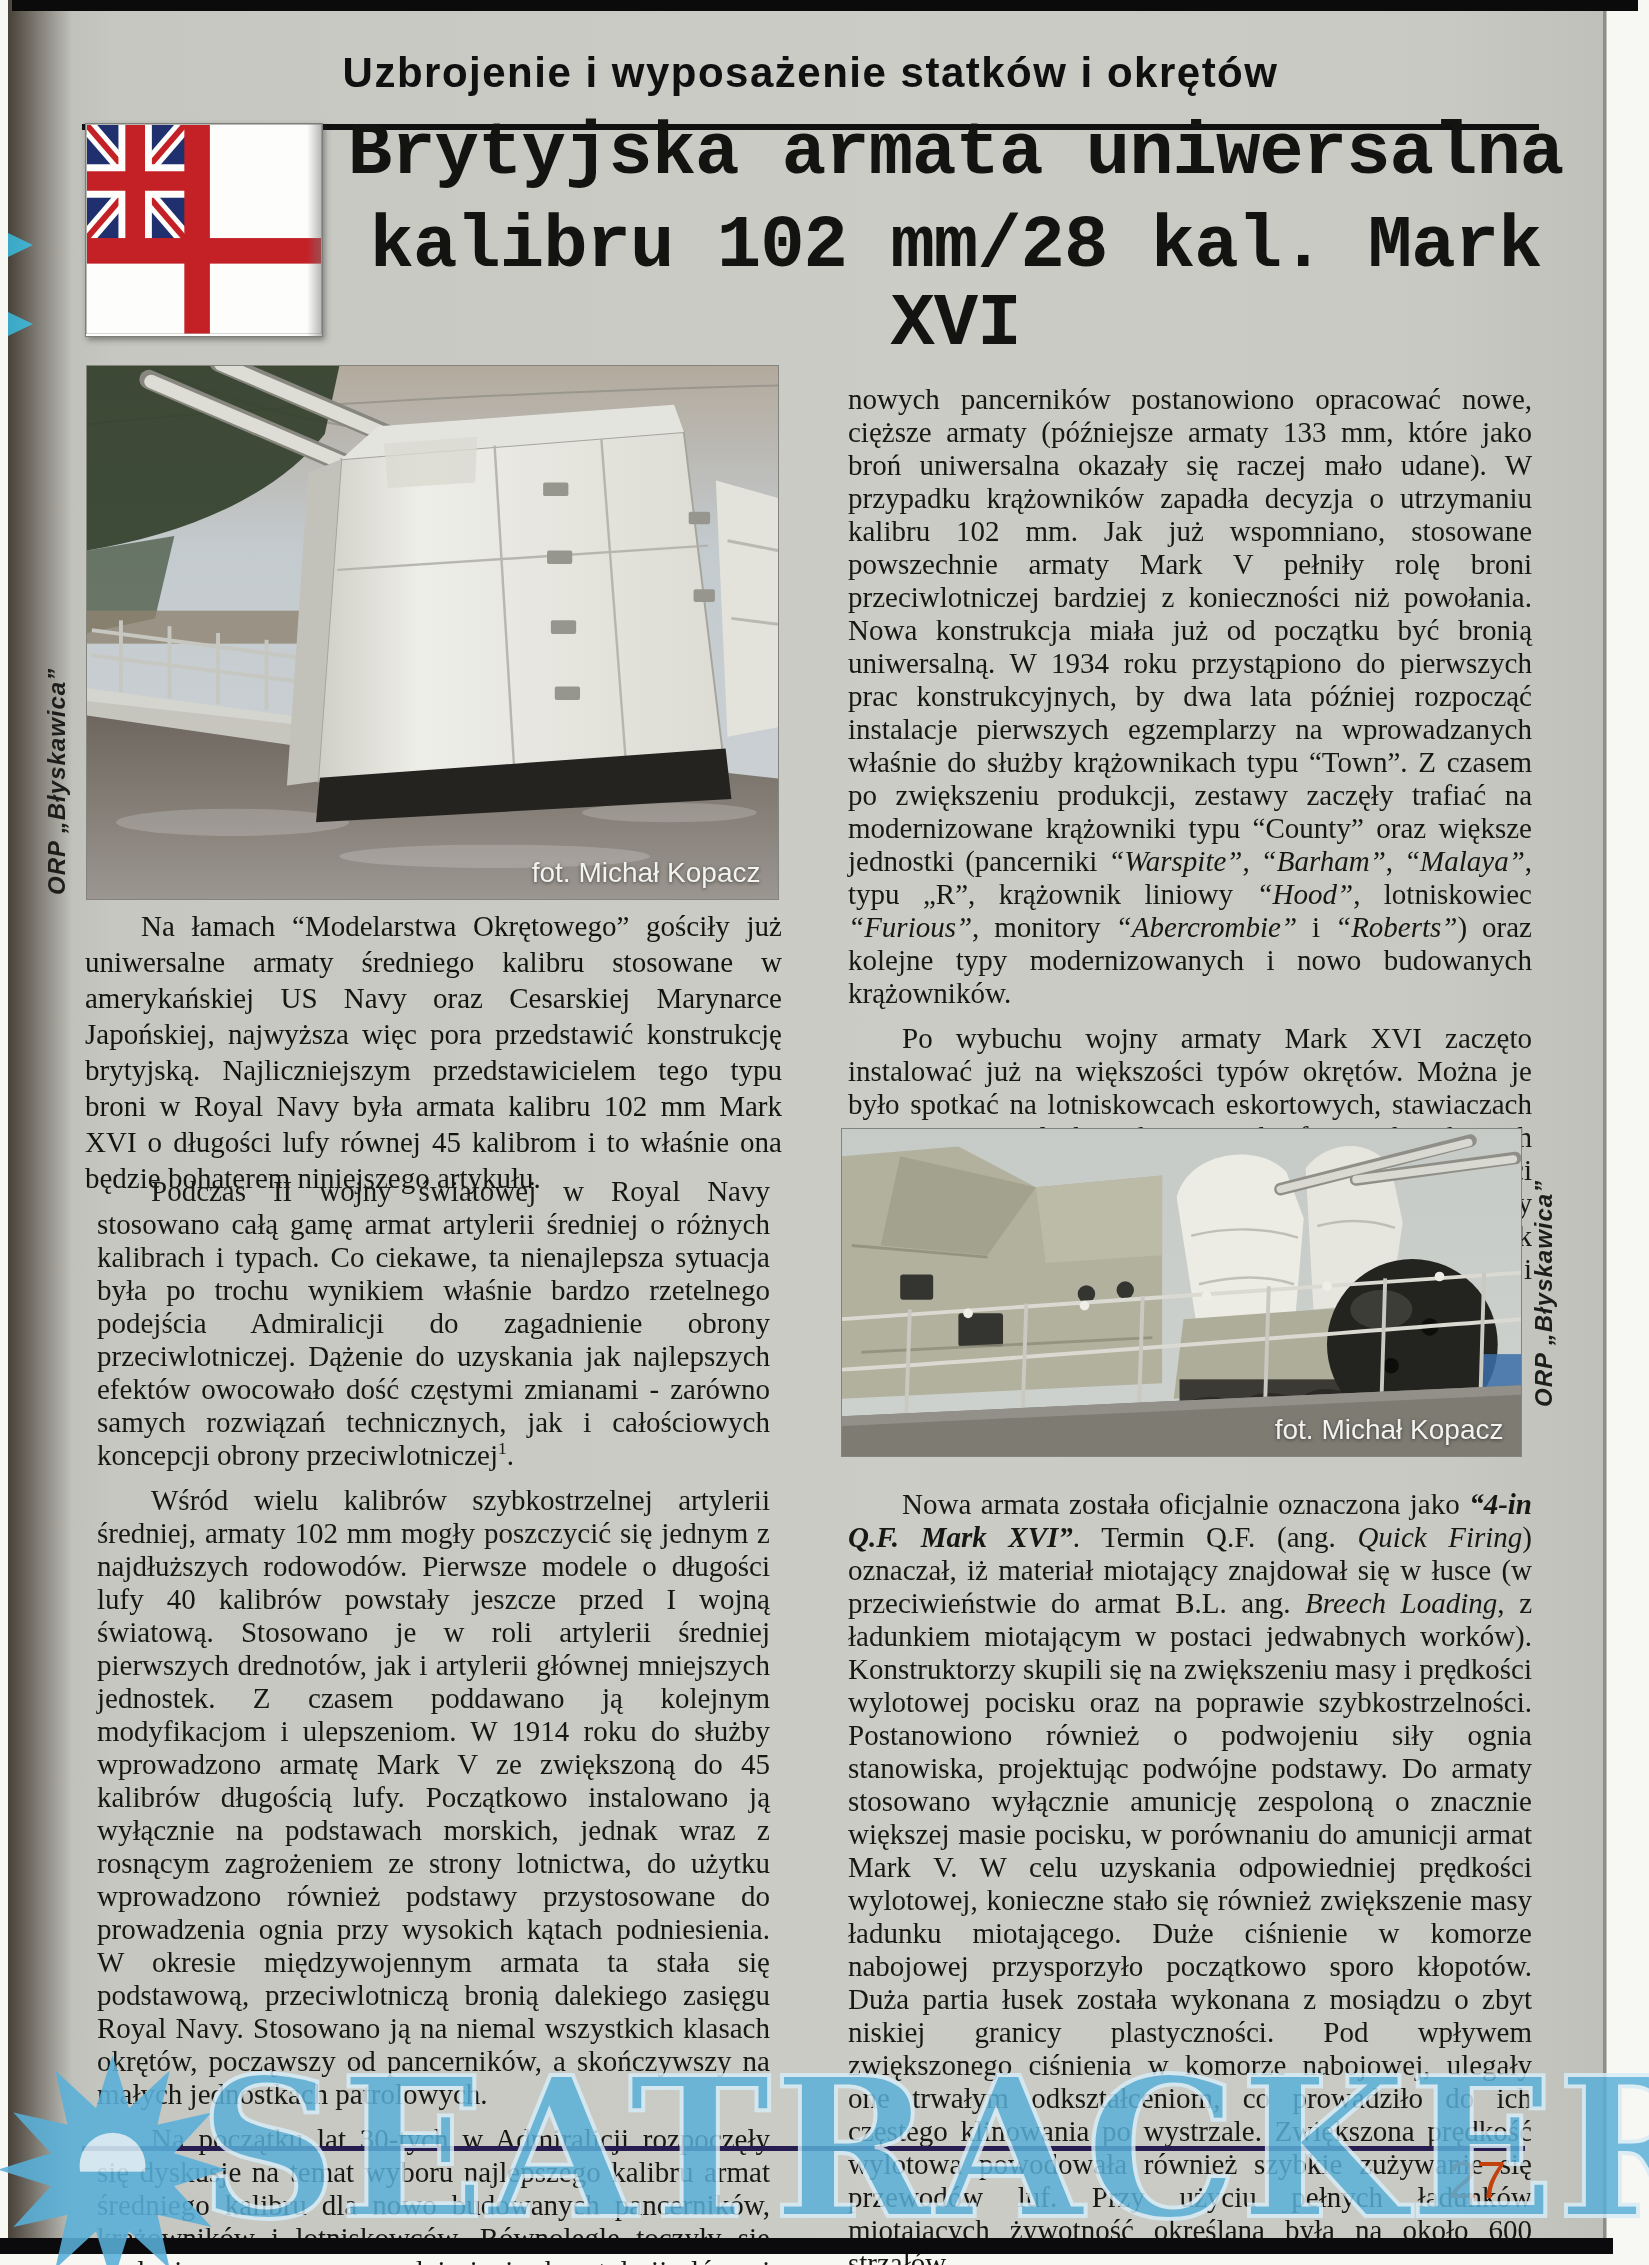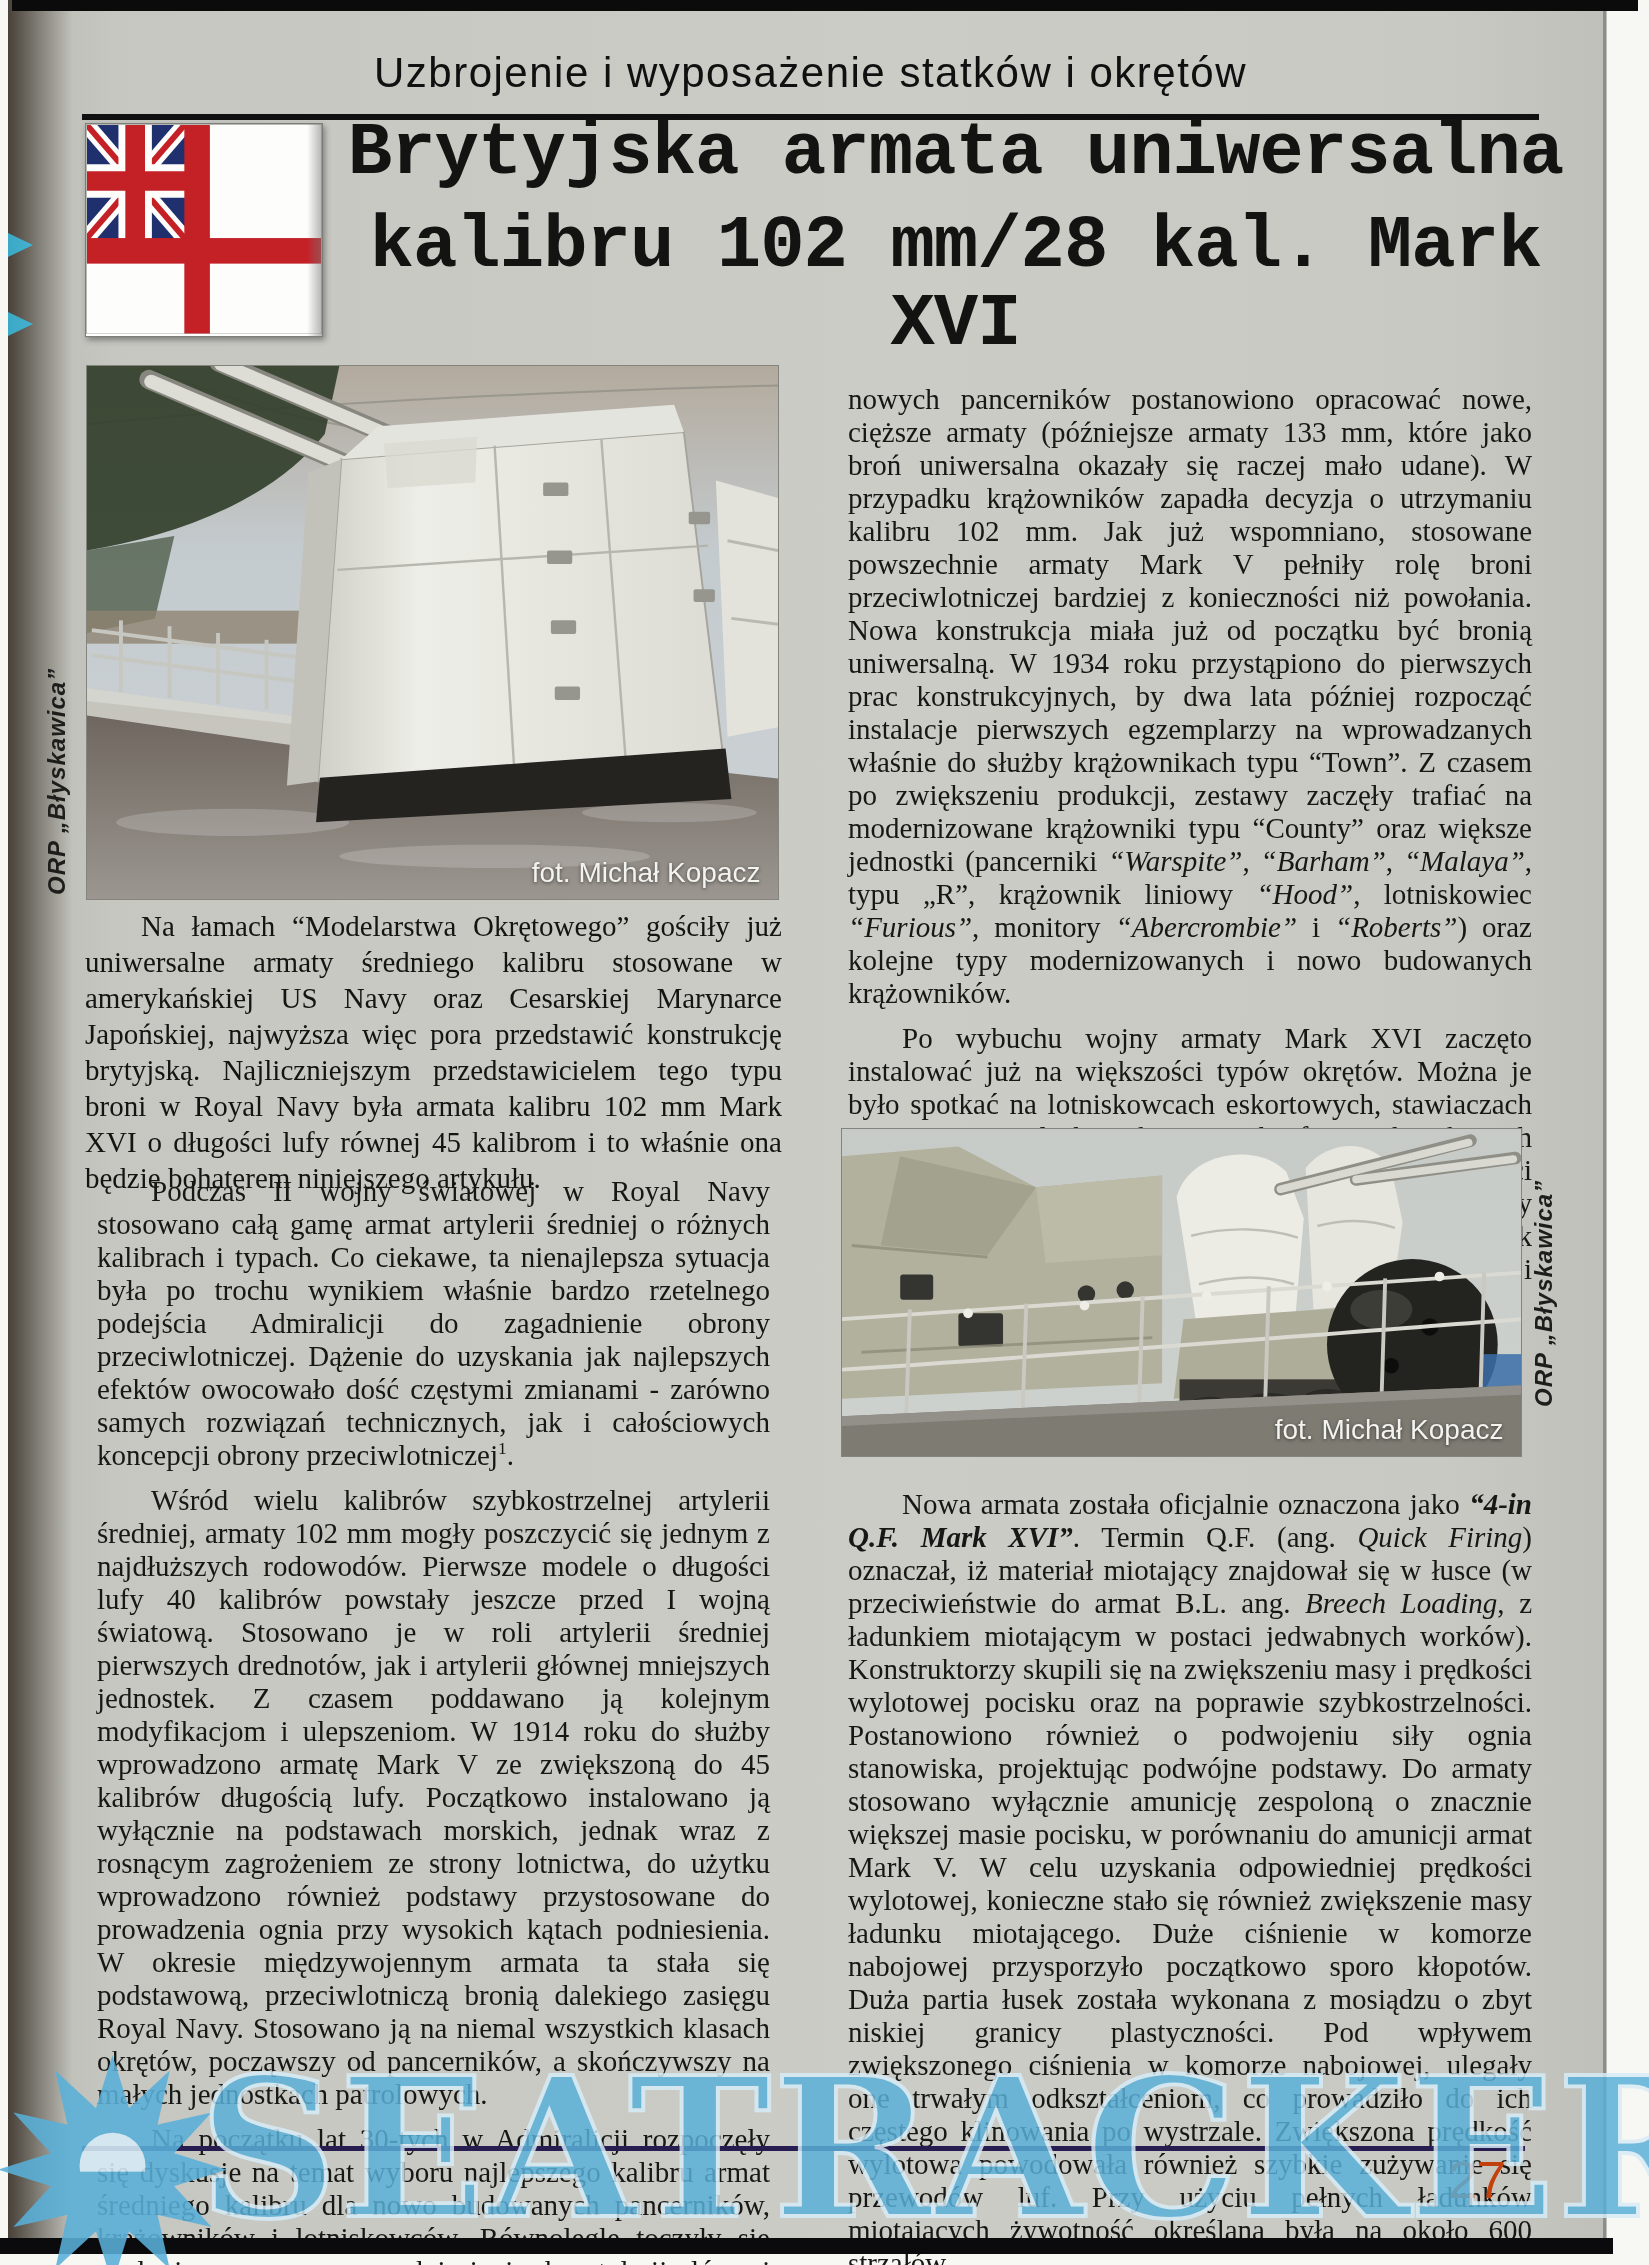--- a/index.html
+++ b/index.html
@@ -7,22 +7,22 @@
         background:#f7f7f3;font-family:"Liberation Serif",serif;color:#171715;}
   .paper{position:absolute;left:7.8px;top:0;width:1599px;height:2253px;
          background:linear-gradient(90deg,#a9aaa3 0px,#bcbdb6 29px,#c6c7c1 107px,#cbccc6 55%,#c8c9c3 90%,#bfc0ba 100%);}
   .gutter{position:absolute;left:7.8px;top:0;width:64px;height:2253px;
           background:linear-gradient(90deg,rgba(48,39,30,.8),rgba(48,39,30,0));}
   .edge-line{position:absolute;left:1603px;top:0;width:2.9px;height:2253px;background:#8e8e88;}
   .topbar{position:absolute;left:11.6px;top:0;width:1626px;height:10.7px;background:#0b0b0b;}
   .bottombar{position:absolute;left:0;top:2238px;width:1613px;height:15.5px;background:#0b0b0e;}
 
   .section-header{position:absolute;left:82px;top:49px;width:1457px;text-align:center;
-      font-family:"Liberation Sans",sans-serif;font-weight:400;font-size:42px;letter-spacing:1.5px;
-      color:#101010;padding-bottom:17px;border-bottom:6.8px solid #101010;}
+      font-family:"Liberation Sans",sans-serif;font-weight:700;font-size:42px;letter-spacing:1.5px;
+      color:#101010;padding-bottom:27px;border-bottom:6.8px solid #101010;}
 
   .title{position:absolute;left:325px;width:1261px;text-align:center;
       font-family:Liberation Mono, monospace;font-weight:700;color:#131311;font-size:74px;line-height:1.05;
       letter-spacing:-1px;}
   .title.l1{top:115px;} .title.l2{top:208px;}
 
   .flag{position:absolute;left:85px;top:123px;width:236px;height:212px;background:#fff;
         border:1.9px solid #7d7d79;box-shadow:1.9px 2.9px 5.8px rgba(40,40,40,.45);}
   .flag .shade{position:absolute;right:0;top:0;width:15.5px;height:100%;
         background:linear-gradient(90deg,rgba(120,120,118,0),rgba(120,120,118,.55));}

